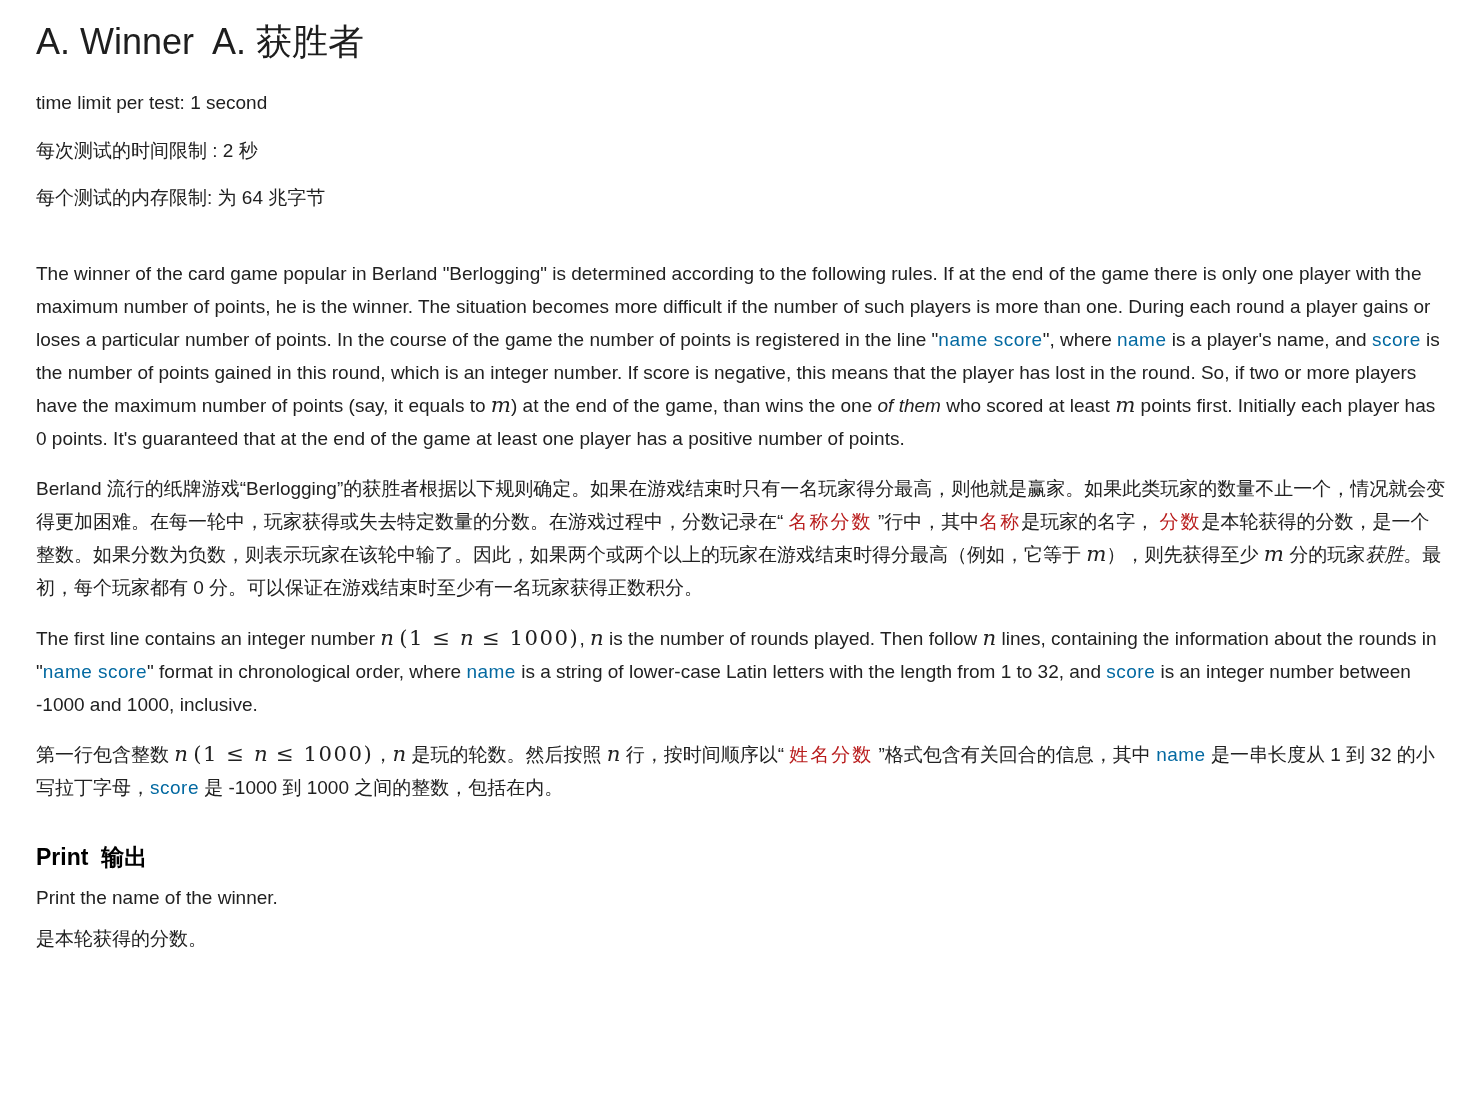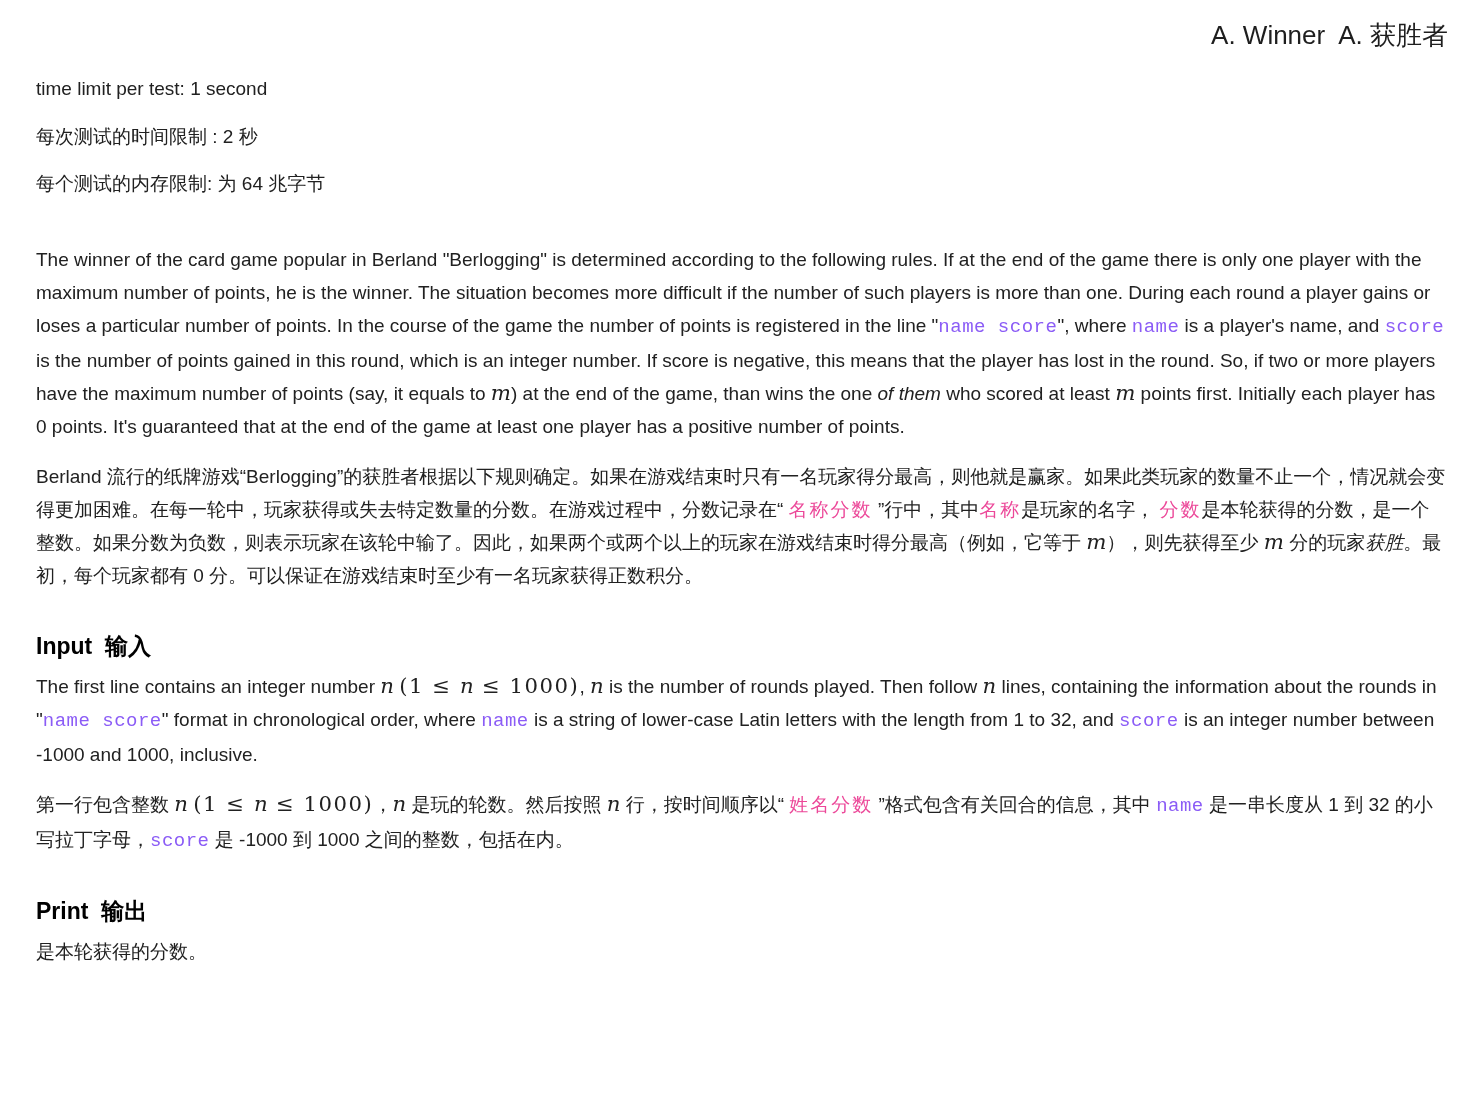--- a/index.html
+++ b/index.html
@@ -12,22 +12,22 @@
     font-family: "Liberation Sans", "DejaVu Sans", sans-serif;
     color: #212121;
   }
   .page {
     width: 1484px;
     min-height: 1112px;
     padding: 12px 36px 60px 36px;
     background: #ffffff;
   }
   .title {
-    text-align: right;
-    font-size: 26px;
+    text-align: left;
+    font-size: 36px;
     font-weight: 400;
     color: #1e1e1e;
     margin: 6px 0 24px 0;
     white-space: pre-wrap;
   }
   .limits {
     margin-bottom: 46px;
   }
   .limit {
     font-size: 19px;
@@ -45,40 +45,40 @@
     color: #000000;
     margin: 38px 0 8px 0;
     white-space: pre-wrap;
   }
   .output-para {
     margin-bottom: 8px;
   }
   
   .seg-plain { }
   .seg-mono {
-    font-family: Liberation Mono, monospace;
-    color: #8b5cf6;
+    font-family: Liberation Sans, sans-serif;
+    color: #0369a1;
     letter-spacing: 0.5px;
   }
   .seg-italic { font-style: italic; }
   .seg-mvar {
     font-family: "DejaVu Serif", "Liberation Serif", serif;
     font-style: italic;
     font-size: 1.12em;
     line-height: 1;
   }
   .seg-math {
     font-family: "DejaVu Serif", "Liberation Serif", serif;
     font-size: 1.12em;
     line-height: 1;
     letter-spacing: 1.5px;
   }
   .seg-zhtt {
     font-family: "DejaVu Serif", "Liberation Serif", serif;
-    color: #ec4899;
+    color: #b91c1c;
     letter-spacing: 2px;
   }
 </style>
 </head>
 <body>
 
 <div class="page">
 
   <h1 class="title">A. Winner  A. 获胜者</h1>
 
@@ -87,23 +87,23 @@
     <p class="limit">每次测试的时间限制 : 2 秒</p>
     <p class="limit">每个测试的内存限制: 为 64 兆字节</p>
   </div>
 
   <div>
     <p class="para"><span class="seg-plain">The winner of the card game popular in Berland "Berlogging" is determined according to the following rules. If at the end of the game there is only one player with the maximum number of points, he is the winner. The situation becomes more difficult if the number of such players is more than one. During each round a player gains or loses a particular number of points. In the course of the game the number of points is registered in the line "</span><span class="seg-mono">name score</span><span class="seg-plain">", where </span><span class="seg-mono">name</span><span class="seg-plain"> is a player's name, and </span><span class="seg-mono">score</span><span class="seg-plain"> is the number of points gained in this round, which is an integer number. If score is negative, this means that the player has lost in the round. So, if two or more players have the maximum number of points (say, it equals to </span><span class="seg-mvar">m</span><span class="seg-plain">) at the end of the game, than wins the one </span><span class="seg-italic">of them</span><span class="seg-plain"> who scored at least </span><span class="seg-mvar">m</span><span class="seg-plain"> points first. Initially each player has 0 points. It's guaranteed that at the end of the game at least one player has a positive number of points.</span></p>
     <p class="para"><span class="seg-plain">Berland 流行的纸牌游戏“Berlogging”的获胜者根据以下规则确定。如果在游戏结束时只有一名玩家得分最高，则他就是赢家。如果此类玩家的数量不止一个，情况就会变得更加困难。在每一轮中，玩家获得或失去特定数量的分数。在游戏过程中，分数记录在“ </span><span class="seg-zhtt">名称分数</span><span class="seg-plain"> ”行中，其中</span><span class="seg-zhtt">名称</span><span class="seg-plain">是玩家的名字， </span><span class="seg-zhtt">分数</span><span class="seg-plain">是本轮获得的分数，是一个整数。如果分数为负数，则表示玩家在该轮中输了。因此，如果两个或两个以上的玩家在游戏结束时得分最高（例如，它等于 </span><span class="seg-mvar">m</span><span class="seg-plain">），则先获得至少 </span><span class="seg-mvar">m</span><span class="seg-plain"> 分的玩家</span><span class="seg-italic">获胜</span><span class="seg-plain">。最初，每个玩家都有 0 分。可以保证在游戏结束时至少有一名玩家获得正数积分。</span></p>
   </div>
 
   <div>
-    <h2 class="section-heading">Input  输入</h2>
     <p class="para"><span class="seg-plain">The first line contains an integer number </span><span class="seg-mvar">n</span><span class="seg-plain"> </span><span class="seg-math">(1 ≤ </span><span class="seg-mvar">n</span><span class="seg-math"> ≤ 1000)</span><span class="seg-plain">, </span><span class="seg-mvar">n</span><span class="seg-plain"> is the number of rounds played. Then follow </span><span class="seg-mvar">n</span><span class="seg-plain"> lines, containing the information about the rounds in "</span><span class="seg-mono">name score</span><span class="seg-plain">" format in chronological order, where </span><span class="seg-mono">name</span><span class="seg-plain"> is a string of lower-case Latin letters with the length from 1 to 32, and </span><span class="seg-mono">score</span><span class="seg-plain"> is an integer number between -1000 and 1000, inclusive.</span></p>
     <p class="para"><span class="seg-plain">第一行包含整数 </span><span class="seg-mvar">n</span><span class="seg-plain"> </span><span class="seg-math">(1 ≤ </span><span class="seg-mvar">n</span><span class="seg-math"> ≤ 1000)</span><span class="seg-plain">，</span><span class="seg-mvar">n</span><span class="seg-plain"> 是玩的轮数。然后按照 </span><span class="seg-mvar">n</span><span class="seg-plain"> 行，按时间顺序以“ </span><span class="seg-zhtt">姓名分数</span><span class="seg-plain"> ”格式包含有关回合的信息，其中 </span><span class="seg-mono">name</span><span class="seg-plain"> 是一串长度从 1 到 32 的小写拉丁字母，</span><span class="seg-mono">score</span><span class="seg-plain"> 是 -1000 到 1000 之间的整数，包括在内。</span></p>
   </div>
 
   <div>
     <h2 class="section-heading">Print  输出</h2>
+    <p class="para output-para">Print the name of the winner.</p>
     <p class="para">是本轮获得的分数。</p>
   </div>
 
 </div>
 
 </body></html>

